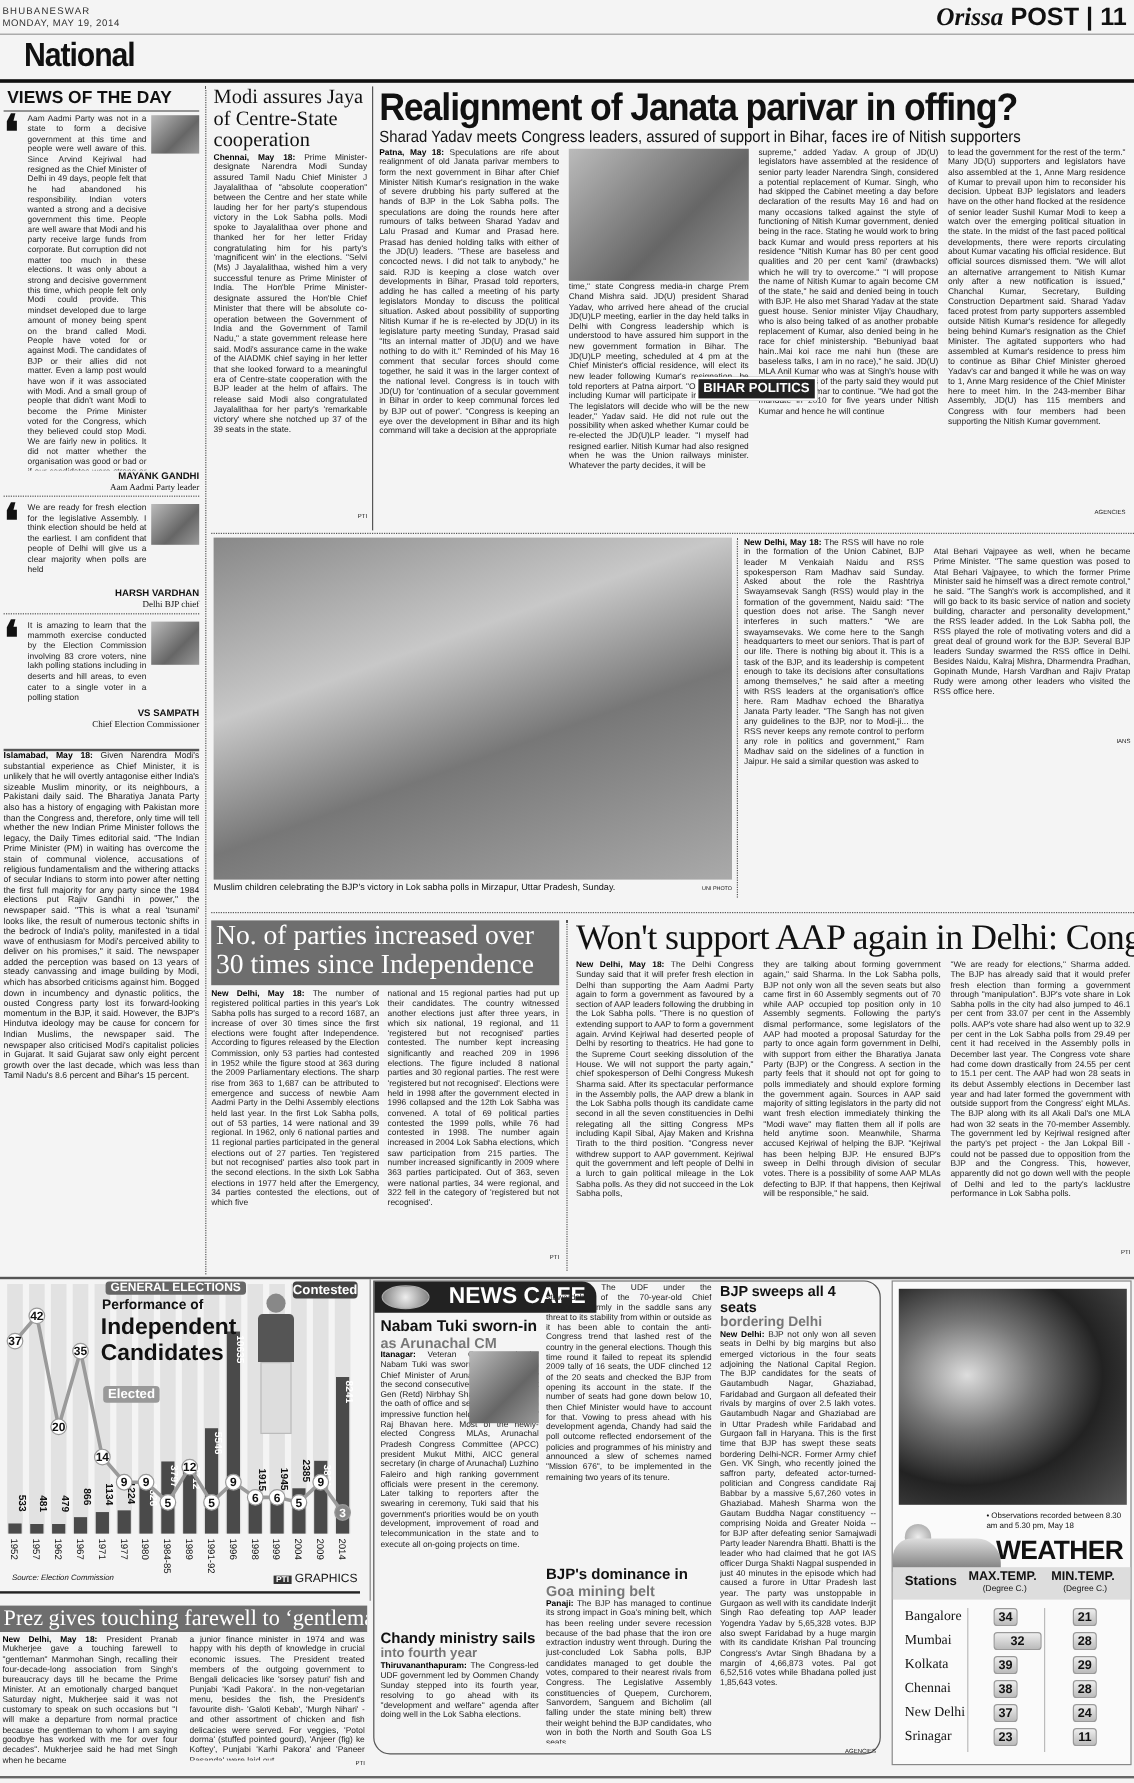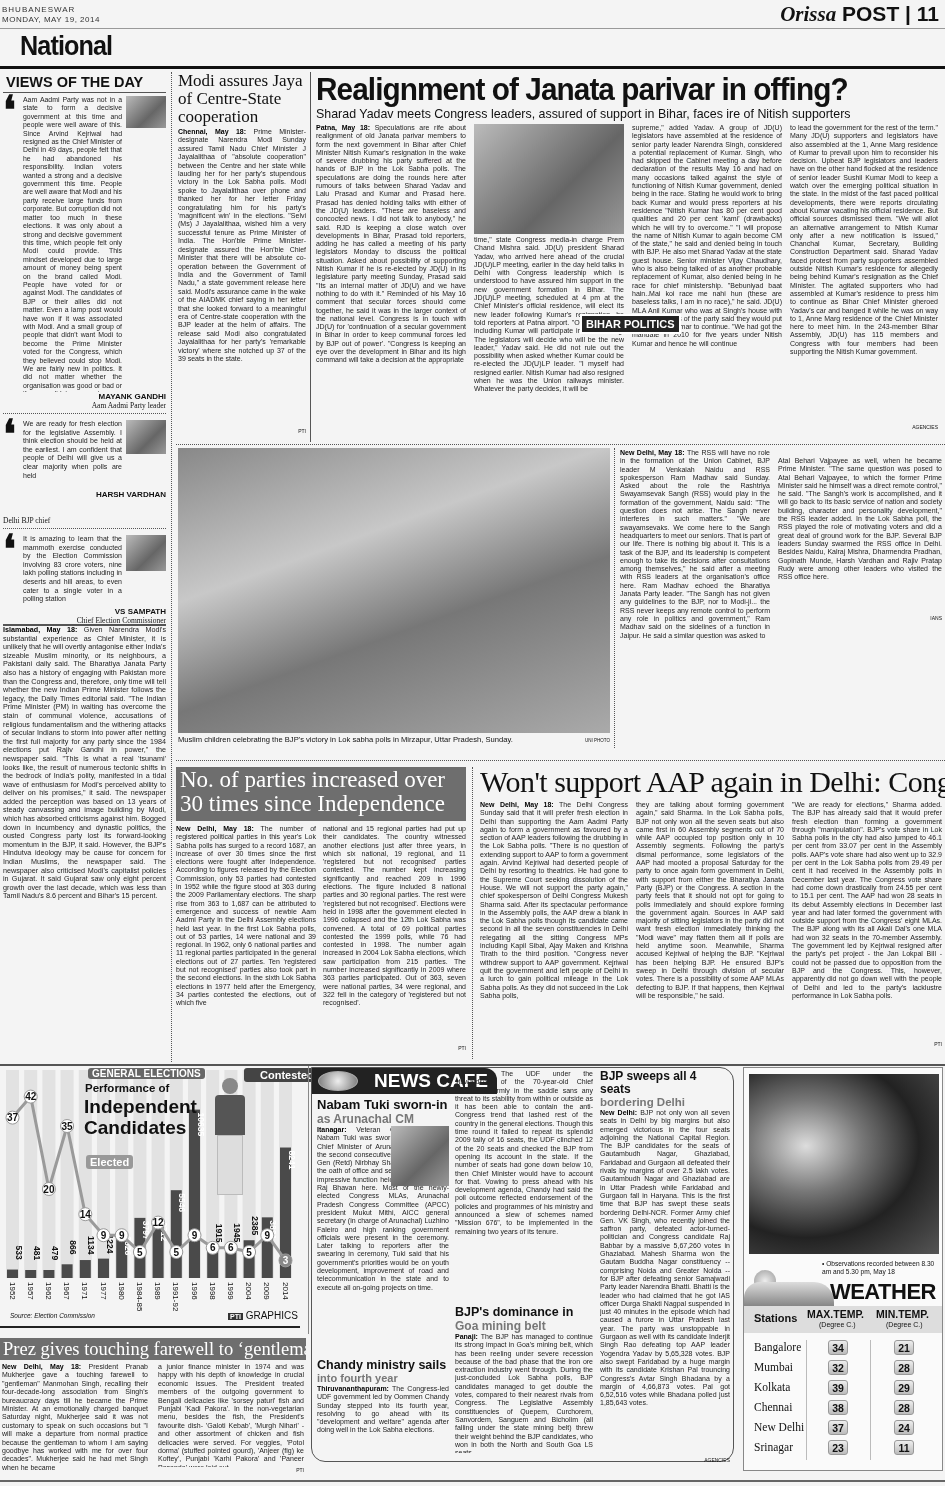--- a/index.html
+++ b/index.html
@@ -40,21 +40,21 @@
   </div>
   <div style="text-align:right;font-size:8px;font-weight:bold;">MAYANK GANDHI</div>
   <div class="serif" style="text-align:right;font-size:7.5px;padding-bottom:3px;border-bottom:1px dotted #555;">Aam Aadmi Party leader</div>
 
   <div style="position:relative;margin-top:6px;height:70px;">
     <div class="abs photo" style="right:0;top:0;width:40px;height:34px;"></div>
     <div class="abs qmark" style="left:0;top:0;">❛</div>
     <div class="txt" style="padding-left:20px;padding-right:44px;font-size:7px;">We are ready for fresh election for the legislative Assembly. I think election should be held at the earliest. I am confident that people of Delhi will give us a clear majority when polls are held</div>
   </div>
   <div style="text-align:right;font-size:8px;font-weight:bold;">HARSH VARDHAN</div>
-  <div class="serif" style="font-size:7.5px;padding-bottom:3px;border-bottom:1px dotted #555;margin-top:17px;">Delhi BJP chief</div>
+  <div class="serif" style="text-align:right;font-size:7.5px;padding-bottom:3px;border-bottom:1px dotted #555;">Delhi BJP chief</div>
 
   <div style="position:relative;margin-top:6px;height:72px;">
     <div class="abs photo" style="right:0;top:0;width:40px;height:36px;"></div>
     <div class="abs qmark" style="left:0;top:0;">❛</div>
     <div class="txt" style="padding-left:20px;padding-right:44px;font-size:7px;">It is amazing to learn that the mammoth exercise conducted by the Election Commission involving 83 crore voters, nine lakh polling stations including in deserts and hill areas, to even cater to a single voter in a polling station</div>
   </div>
   <div style="text-align:right;font-size:8px;font-weight:bold;">VS SAMPATH</div>
   <div class="serif" style="text-align:right;font-size:7.5px;">Chief Election Commissioner</div>
 </div>
 
@@ -260,21 +260,21 @@
       <text x="267.29999999999995" y="170.7" text-anchor="middle" font-size="10" font-weight="bold" font-family="Liberation Sans, sans-serif" fill="#111">9</text>
       <circle cx="285.5" cy="192.4" r="6.5" fill="#888" stroke="#999" stroke-width="1"></circle>
       <text x="285.5" y="195.9" text-anchor="middle" font-size="10" font-weight="bold" font-family="Liberation Sans, sans-serif" fill="#fff">3</text>
     </svg>
   <div class="abs" style="left:88px;top:0;background:#666;color:#fff;font-size:10px;font-weight:bold;padding:0 4px;border-radius:3px;">GENERAL ELECTIONS</div>
   <div class="abs" style="left:85px;top:14px;width:110px;font-weight:bold;">
     <div style="font-size:11.5px;">Performance of</div>
   </div>
   <div class="abs" style="left:84px;top:28px;width:110px;font-size:19px;font-weight:bold;line-height:21px;">Independent<br>Candidates</div>
   <div class="abs" style="left:86px;top:87px;background:#999;color:#fff;font-size:11px;font-weight:bold;padding:1px 4px;border-radius:3px;">Elected</div>
-  <div class="abs" style="left:244px;top:0;background:#444;color:#fff;font-size:11px;font-weight:bold;padding:1px 16px;border-radius:3px;">Contested</div>
+  <div class="abs" style="left:244px;top:0;background:#444;color:#fff;font-size:11px;font-weight:bold;padding:1px 0;border-radius:3px;">Contested</div>
   <div class="abs" style="left:205px;top:10px;width:50px;height:140px;">
     <div style="width:16px;height:16px;border-radius:50%;background:#888;margin:0 auto;"></div>
     <div style="width:30px;height:40px;background:#555;margin:1px auto 0;border-radius:4px 4px 0 0;"></div>
     <div style="width:26px;height:60px;background:#ddd;margin:0 auto;border:1px solid #bbb;"></div>
   </div>
   <div class="abs" style="left:10px;top:244px;font-size:6.5px;font-style:italic;">Source: Election Commission</div>
   <div class="abs" style="left:228px;top:242px;font-size:10px;">
     <span style="background:#333;color:#fff;font-weight:bold;font-size:7px;padding:0 2px;">PTI</span>
     <span>GRAPHICS</span>
   </div>
@@ -363,21 +363,21 @@
   </div>
   <div class="abs" style="left:0;top:270px;width:198px;">
 
   <div style="position: relative; height: 20px;">
         <div class="serif" style="position: absolute; left: 10px; top: 3px; font-size: 11.5px;">Bangalore</div>
         <div style="position: absolute; left: 84px; top: 2px; width: 20px; height: 15px; background: linear-gradient(rgb(238, 238, 238), rgb(187, 187, 187)); border: 1px solid rgb(153, 153, 153); border-radius: 3px; font-size: 10.5px; font-weight: bold; text-align: center; line-height: 14px;">34</div>
         <div style="position: absolute; left: 150px; top: 2px; width: 20px; height: 15px; background: linear-gradient(rgb(238, 238, 238), rgb(187, 187, 187)); border: 1px solid rgb(153, 153, 153); border-radius: 3px; font-size: 10.5px; font-weight: bold; text-align: center; line-height: 14px;">21</div>
       </div>
       <div style="position: relative; height: 20px;">
         <div class="serif" style="position: absolute; left: 10px; top: 3px; font-size: 11.5px;">Mumbai</div>
-        <div style="position: absolute; left: 84px; top: 2px; width: 20px; height: 15px; background: linear-gradient(rgb(238, 238, 238), rgb(187, 187, 187)); border: 1px solid rgb(153, 153, 153); border-radius: 3px; font-size: 10.5px; font-weight: bold; text-align: center; line-height: 14px;">32</div>
+        <div style="position: absolute; left: 84px; top: 2px; width: 40px; height: 15px; background: linear-gradient(rgb(238, 238, 238), rgb(187, 187, 187)); border: 1px solid rgb(153, 153, 153); border-radius: 3px; font-size: 10.5px; font-weight: bold; text-align: center; line-height: 14px;">32</div>
         <div style="position: absolute; left: 150px; top: 2px; width: 20px; height: 15px; background: linear-gradient(rgb(238, 238, 238), rgb(187, 187, 187)); border: 1px solid rgb(153, 153, 153); border-radius: 3px; font-size: 10.5px; font-weight: bold; text-align: center; line-height: 14px;">28</div>
       </div>
       <div style="position: relative; height: 20px;">
         <div class="serif" style="position: absolute; left: 10px; top: 3px; font-size: 11.5px;">Kolkata</div>
         <div style="position: absolute; left: 84px; top: 2px; width: 20px; height: 15px; background: linear-gradient(rgb(238, 238, 238), rgb(187, 187, 187)); border: 1px solid rgb(153, 153, 153); border-radius: 3px; font-size: 10.5px; font-weight: bold; text-align: center; line-height: 14px;">39</div>
         <div style="position: absolute; left: 150px; top: 2px; width: 20px; height: 15px; background: linear-gradient(rgb(238, 238, 238), rgb(187, 187, 187)); border: 1px solid rgb(153, 153, 153); border-radius: 3px; font-size: 10.5px; font-weight: bold; text-align: center; line-height: 14px;">29</div>
       </div>
       <div style="position: relative; height: 20px;">
         <div class="serif" style="position: absolute; left: 10px; top: 3px; font-size: 11.5px;">Chennai</div>
         <div style="position: absolute; left: 84px; top: 2px; width: 20px; height: 15px; background: linear-gradient(rgb(238, 238, 238), rgb(187, 187, 187)); border: 1px solid rgb(153, 153, 153); border-radius: 3px; font-size: 10.5px; font-weight: bold; text-align: center; line-height: 14px;">38</div>

